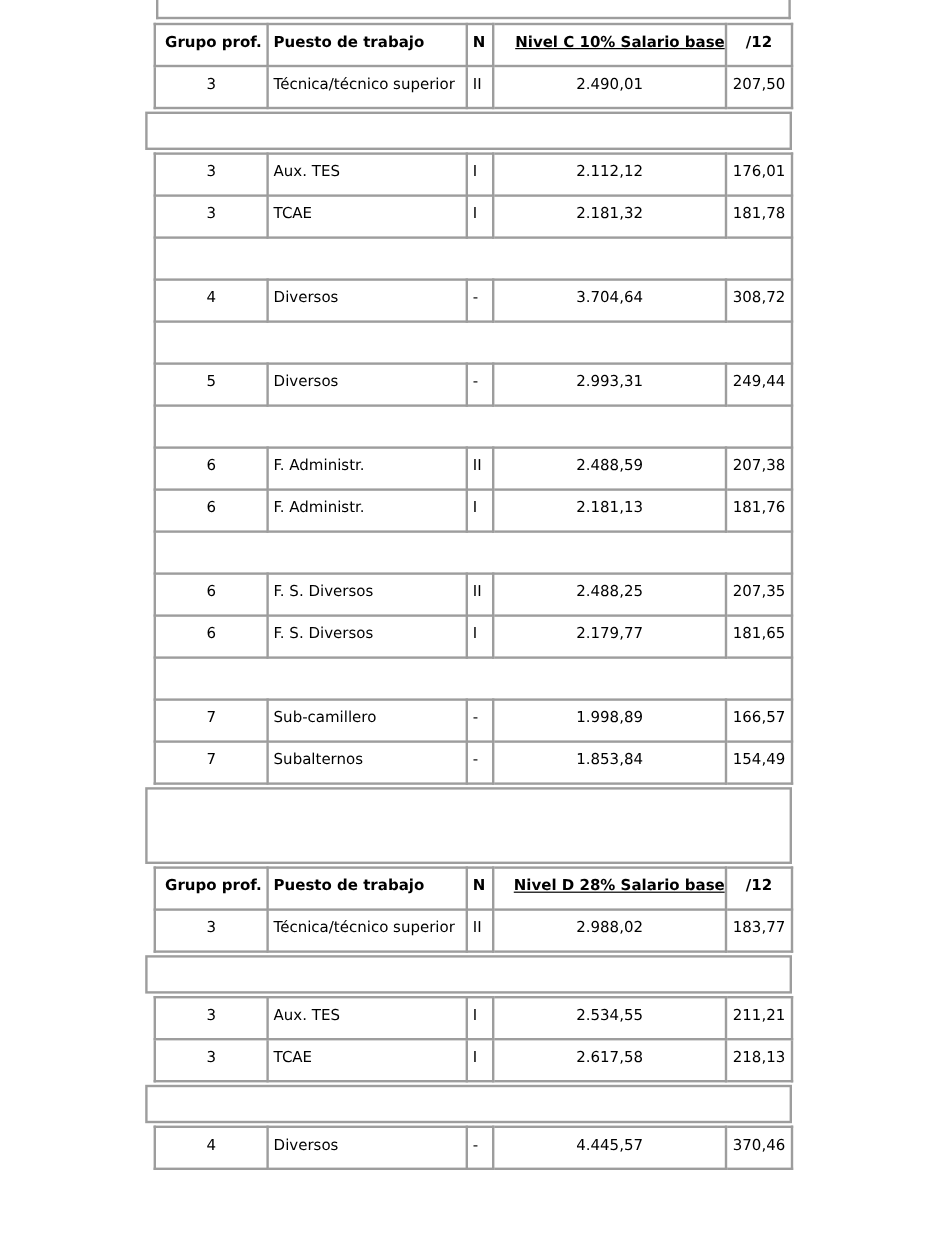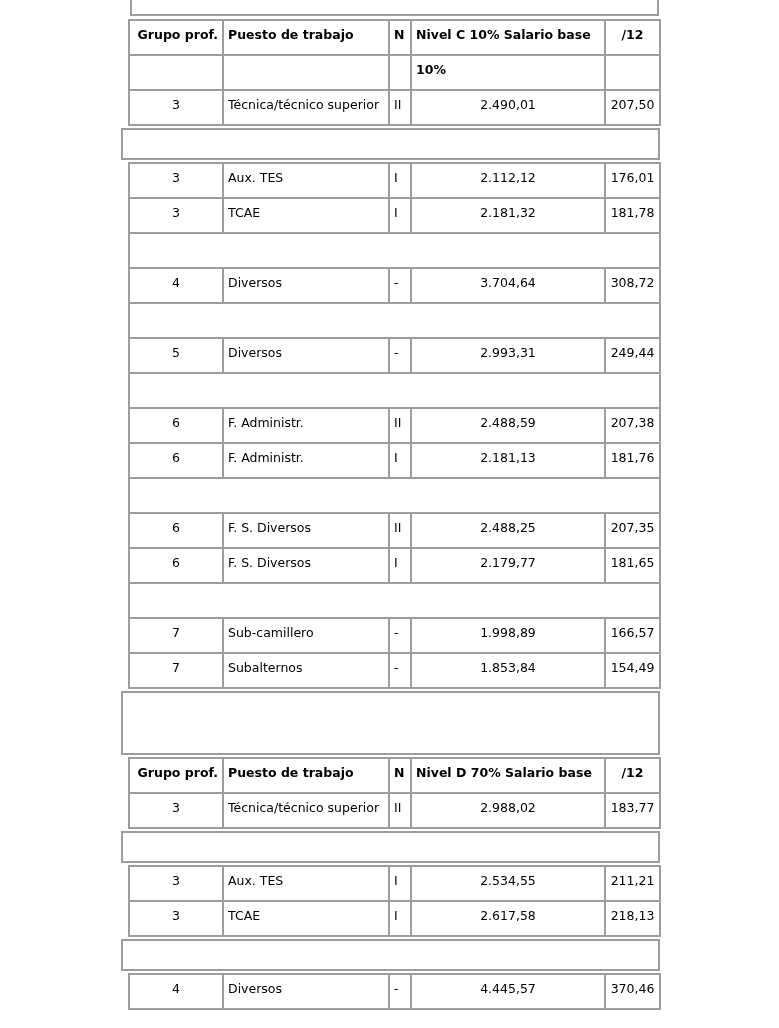--- a/index.html
+++ b/index.html
@@ -29,21 +29,21 @@
   col.w3 { width:194px; } col.w4 { width:55px; }
 
   td.c0 { text-align:center; }
   td.c1 { text-align:left; }
   td.c2 { text-align:left; }
   td.c3 { text-align:center; padding-right:6px; }
   td.c4 { text-align:center; }
 
   tr.hdr td { font-weight:bold; }
   tr.hdr td.c0 { text-align:right; }
-  tr.hdr td.c3 { text-align:left; padding-right:0; }
+  tr.hdr td.c3 { text-align:right; padding-right:0;text-decoration:underline; }
 
   tr.gaprow td { height:35px; }
 
   
   .gap {
     margin:2px 0 2px 121px; width:539px; height:32px;
     border:2px solid #9d9d9d; background:#ffffff;
   }
   .gap.tall { height:64px; }
 </style>
@@ -63,27 +63,20 @@
         <col class="w4">
       </colgroup>
     <tbody>
         <tr class="hdr">
       <td class="c0">Grupo prof.</td>
       <td class="c1">Puesto de trabajo</td>
       <td class="c2">N</td>
       <td class="c3">Nivel C 10% Salario base</td>
       <td class="c4">/12</td>
     </tr>
-    <tr class="hdr">
-      <td class="c0"></td>
-      <td class="c1"></td>
-      <td class="c2"></td>
-      <td class="c3">10%</td>
-      <td class="c4"></td>
-    </tr>
     <tr>
       <td class="c0">3</td>
       <td class="c1">Técnica/técnico superior</td>
       <td class="c2">II</td>
       <td class="c3">2.490,01</td>
       <td class="c4">207,50</td>
     </tr>
   </tbody>
     </table>
 
@@ -194,21 +187,21 @@
         <col class="w1">
         <col class="w2">
         <col class="w3">
         <col class="w4">
       </colgroup>
     <tbody>
         <tr class="hdr">
       <td class="c0">Grupo prof.</td>
       <td class="c1">Puesto de trabajo</td>
       <td class="c2">N</td>
-      <td class="c3">Nivel D 70% Salario base</td>
+      <td class="c3">Nivel D 28% Salario base</td>
       <td class="c4">/12</td>
     </tr>
     <tr>
       <td class="c0">3</td>
       <td class="c1">Técnica/técnico superior</td>
       <td class="c2">II</td>
       <td class="c3">2.988,02</td>
       <td class="c4">183,77</td>
     </tr>
   </tbody>

